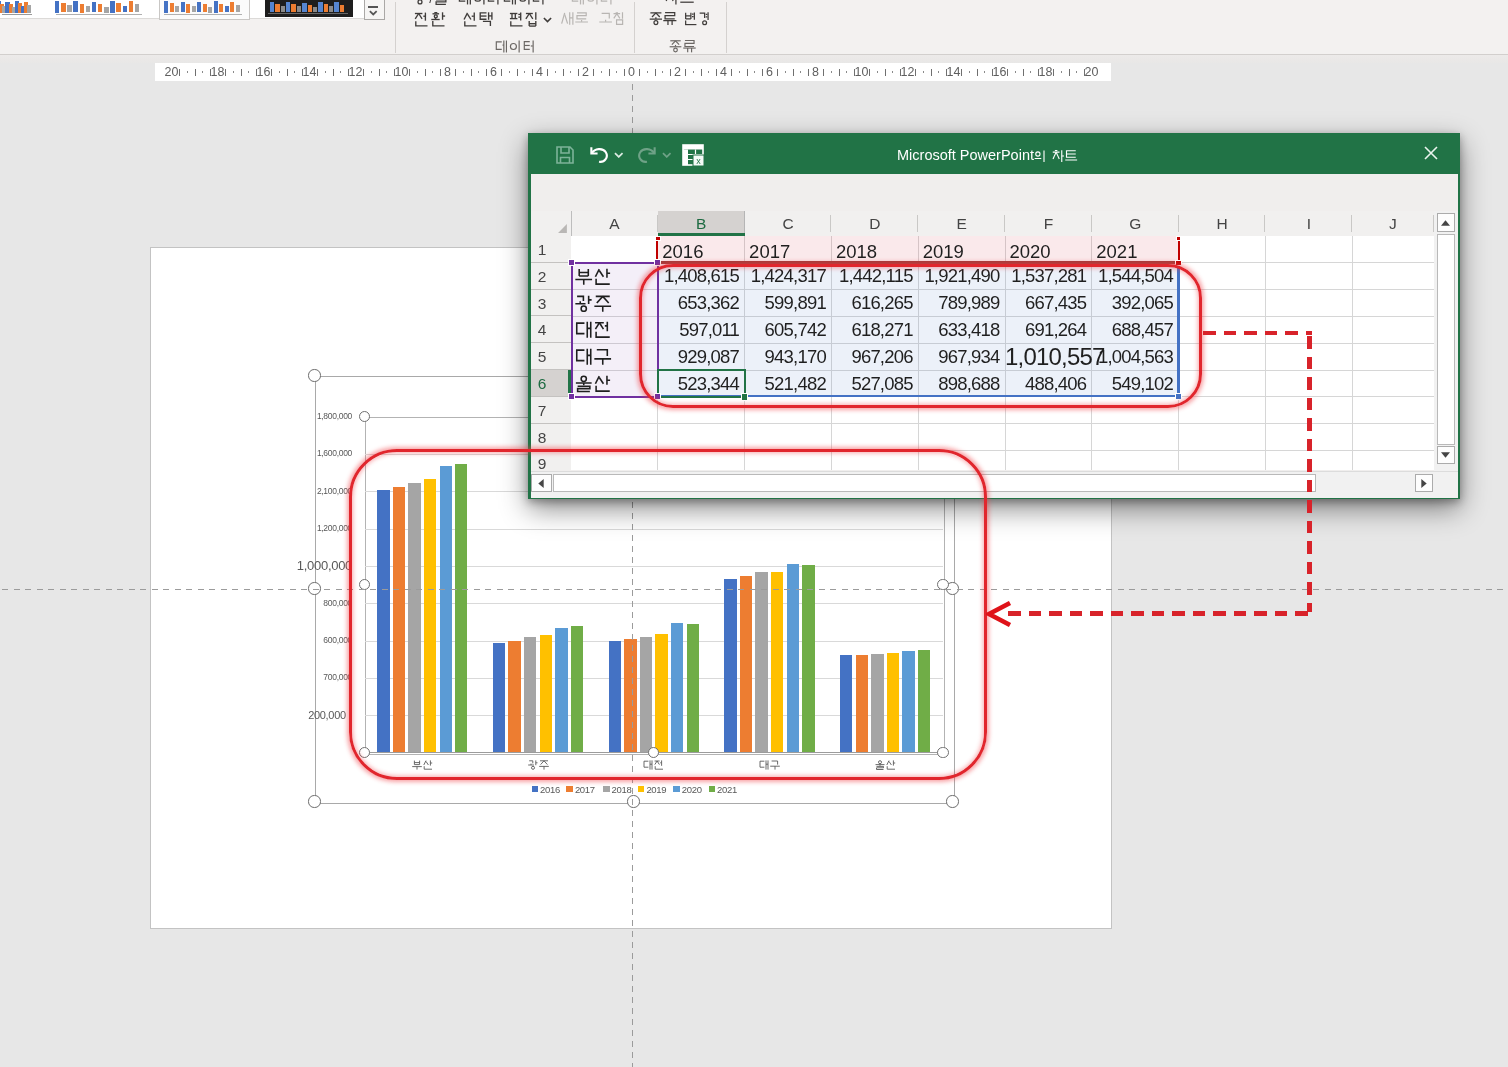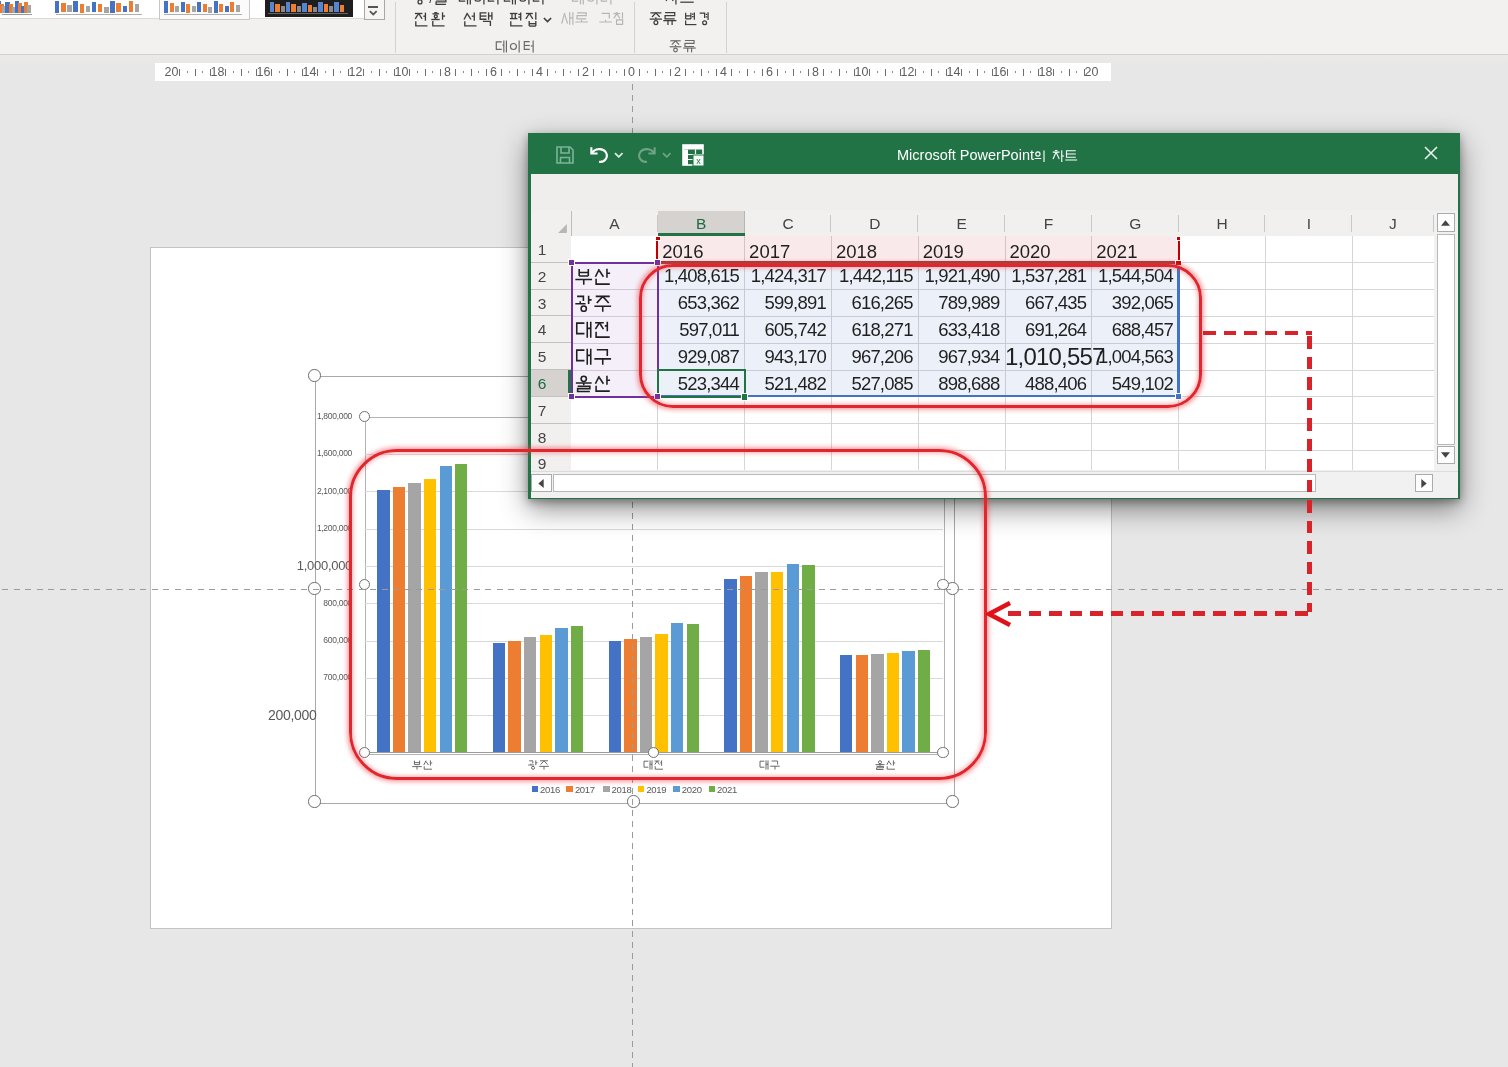--- a/index.html
+++ b/index.html
@@ -575,21 +575,21 @@
 <div style="position:absolute;left:364.5px;top:416.5px;width:578.5px;height:336px;border:1px solid #b3b3b3"></div>
 <div style="position:absolute;left:364.5px;top:715.167px;width:578.5px;height:1px;background:#d9d9d9"></div>
 <div style="position:absolute;left:364.5px;top:677.833px;width:578.5px;height:1px;background:#d9d9d9"></div>
 <div style="position:absolute;left:364.5px;top:640.5px;width:578.5px;height:1px;background:#d9d9d9"></div>
 <div style="position:absolute;left:364.5px;top:603.167px;width:578.5px;height:1px;background:#d9d9d9"></div>
 <div style="position:absolute;left:364.5px;top:565.833px;width:578.5px;height:1px;background:#d9d9d9"></div>
 <div style="position:absolute;left:364.5px;top:528.5px;width:578.5px;height:1px;background:#d9d9d9"></div>
 <div style="position:absolute;left:364.5px;top:491.167px;width:578.5px;height:1px;background:#d9d9d9"></div>
 <div style="position:absolute;left:364.5px;top:453.833px;width:578.5px;height:1px;background:#d9d9d9"></div>
 <div style="position:absolute;left:364.5px;top:752px;width:578.5px;height:1.2px;background:#9c9c9c"></div>
-<div style="position:absolute;left:268px;top:709.667px;width:72px;height:11px;font-size:14px;color:#595959;text-align:left;font-weight:normal;letter-spacing:0;line-height:11px;letter-spacing:-0.3px">200,000</div>
+<div style="position:absolute;left:291px;top:709.667px;width:72px;height:11px;font-size:11px;color:#595959;text-align:center;font-weight:normal;letter-spacing:0;line-height:11px;letter-spacing:-0.3px">200,000</div>
 <div style="position:absolute;left:280px;top:672.333px;width:72px;height:11px;font-size:8.5px;color:#595959;text-align:right;font-weight:normal;letter-spacing:0;line-height:11px;letter-spacing:-0.3px">700,000</div>
 <div style="position:absolute;left:280px;top:635px;width:72px;height:11px;font-size:8.5px;color:#595959;text-align:right;font-weight:normal;letter-spacing:0;line-height:11px;letter-spacing:-0.3px">600,000</div>
 <div style="position:absolute;left:280px;top:597.667px;width:72px;height:11px;font-size:8.5px;color:#595959;text-align:right;font-weight:normal;letter-spacing:0;line-height:11px;letter-spacing:-0.3px">800,000</div>
 <div style="position:absolute;left:280px;top:560.333px;width:72px;height:11px;font-size:13px;color:#595959;text-align:right;font-weight:normal;letter-spacing:0;line-height:11px;letter-spacing:-0.3px">1,000,000</div>
 <div style="position:absolute;left:280px;top:523px;width:72px;height:11px;font-size:8.5px;color:#595959;text-align:right;font-weight:normal;letter-spacing:0;line-height:11px;letter-spacing:-0.3px">1,200,000</div>
 <div style="position:absolute;left:280px;top:485.667px;width:72px;height:11px;font-size:8.5px;color:#595959;text-align:right;font-weight:normal;letter-spacing:0;line-height:11px;letter-spacing:-0.3px">2,100,000</div>
 <div style="position:absolute;left:280px;top:448.333px;width:72px;height:11px;font-size:8.5px;color:#595959;text-align:right;font-weight:normal;letter-spacing:0;line-height:11px;letter-spacing:-0.3px">1,600,000</div>
 <div style="position:absolute;left:280px;top:411px;width:72px;height:11px;font-size:8.5px;color:#595959;text-align:right;font-weight:normal;letter-spacing:0;line-height:11px;letter-spacing:-0.3px">1,800,000</div>
 <div style="position:absolute;left:377.2px;top:489.559px;width:12.4px;height:262.941px;background:#4472C4"></div>
 <div style="position:absolute;left:392.78px;top:486.627px;width:12.4px;height:265.873px;background:#ED7D31"></div>

